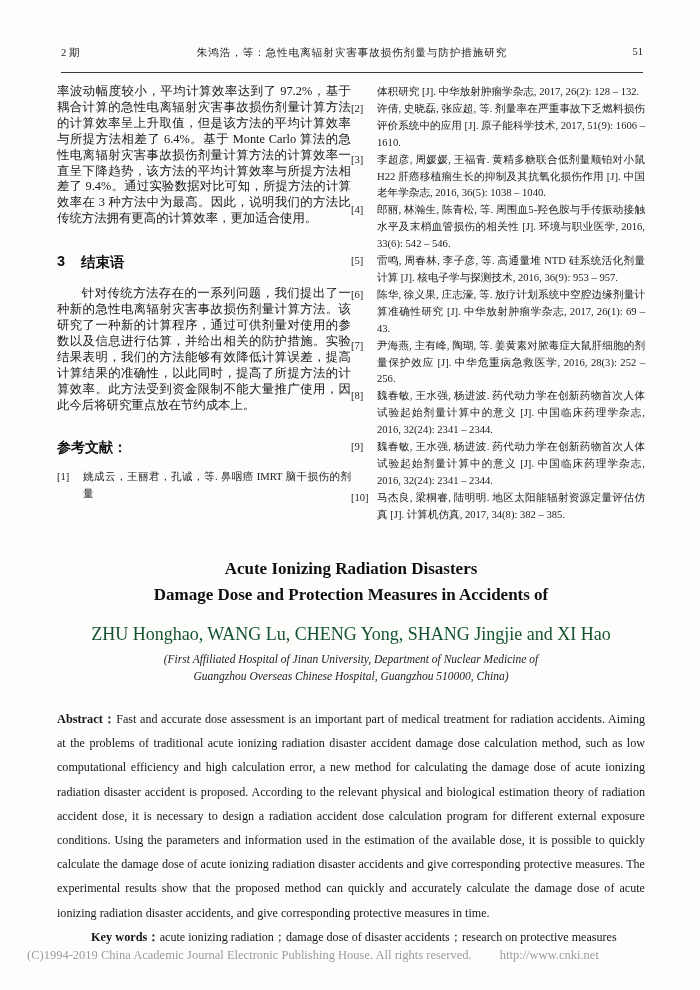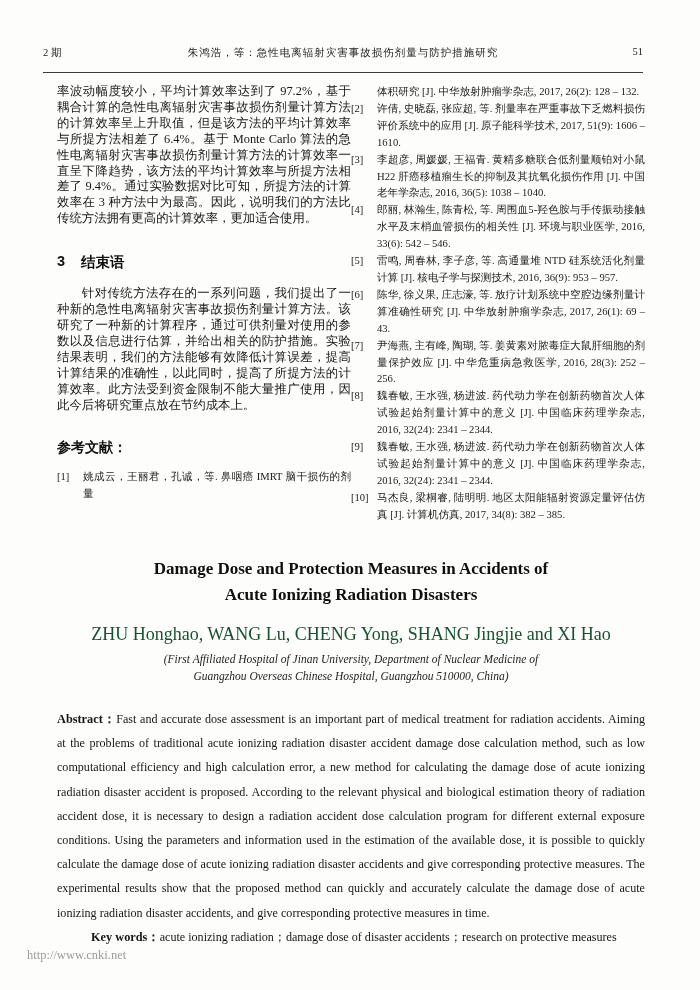--- a/index.html
+++ b/index.html
@@ -8,21 +8,21 @@
     background:#fdfdfc;
     font-family:"Liberation Serif","DejaVu Serif",serif;
     color:#1c1c1c;
     position:relative;
     overflow:hidden;
   }
   .page { position:absolute; inset:0; }
 
   
   .header {
-    position:absolute; top:46px; left:43px; right:57px;
+    position:absolute; top:46px; left:61px; right:57px;
     display:flex; align-items:flex-start;
     font-size:10.5px; color:#222;
     border-bottom:1px solid #3a3a3a;
     padding-bottom:12px;
   }
   .header .issue { width:90px; }
   .header .running { flex:1; text-align:center; letter-spacing:1px; }
   .header .pageno { width:90px; text-align:right; }
 
   
@@ -155,29 +155,30 @@
         <div class="ref-item">
           <span class="num">[10]</span>
           <span class="txt">马杰良, 梁桐睿, 陆明明. 地区太阳能辐射资源定量评估仿真 [J]. 计算机仿真, 2017, 34(8): 382 – 385.</span>
         </div>
       </div>
     </div>
   </div>
 
   <div class="english">
     <div class="en-title">
+      <div>Acute Ionizing Radiation Disasters</div>
       <div>Damage Dose and Protection Measures in Accidents of</div>
-      <div>Acute Ionizing Radiation Disasters</div>
     </div>
     <div class="en-authors">ZHU Honghao, WANG Lu, CHENG Yong, SHANG Jingjie and XI Hao</div>
     <div class="en-affil">
       <div>(First Affiliated Hospital of Jinan University, Department of Nuclear Medicine of</div>
       <div>Guangzhou Overseas Chinese Hospital, Guangzhou 510000, China)</div>
     </div>
     <p class="en-abstract"><span class="label lead">Abstract：</span><span>Fast and accurate dose assessment is an important part of medical treatment for radiation accidents. Aiming at the problems of traditional acute ionizing radiation disaster accident damage dose calculation method, such as low computational efficiency and high calculation error, a new method for calculating the damage dose of acute ionizing radiation disaster accident is proposed. According to the relevant physical and biological estimation theory of radiation accident dose, it is necessary to design a radiation accident dose calculation program for different external exposure conditions. Using the parameters and information used in the estimation of the available dose, it is possible to quickly calculate the damage dose of acute ionizing radiation disaster accidents and give corresponding protective measures. The experimental results show that the proposed method can quickly and accurately calculate the damage dose of acute ionizing radiation disaster accidents, and give corresponding protective measures in time.</span></p>
     <p class="keywords"><span class="label">Key words：</span><span>acute ionizing radiation；damage dose of disaster accidents；research on protective measures</span></p>
   </div>
 
   <div class="footer">
+    <span>(C)1994-2019 China Academic Journal Electronic Publishing House. All rights reserved.</span>
     <span>http://www.cnki.net</span>
   </div>
 
 </div>
 
 </body></html>

